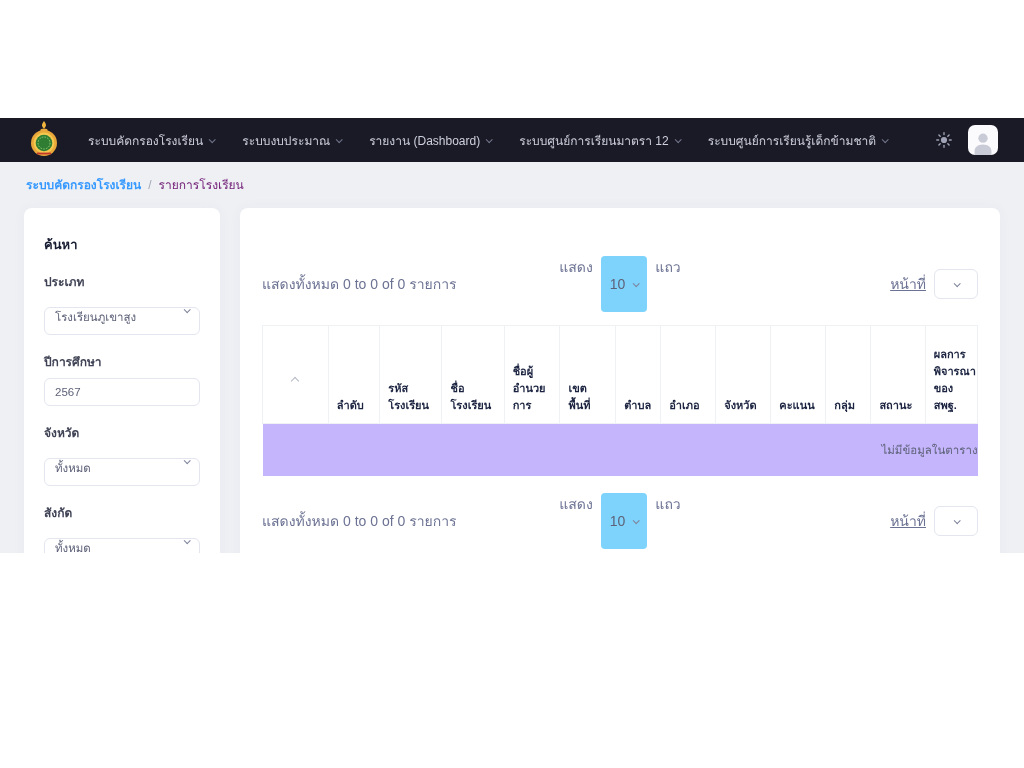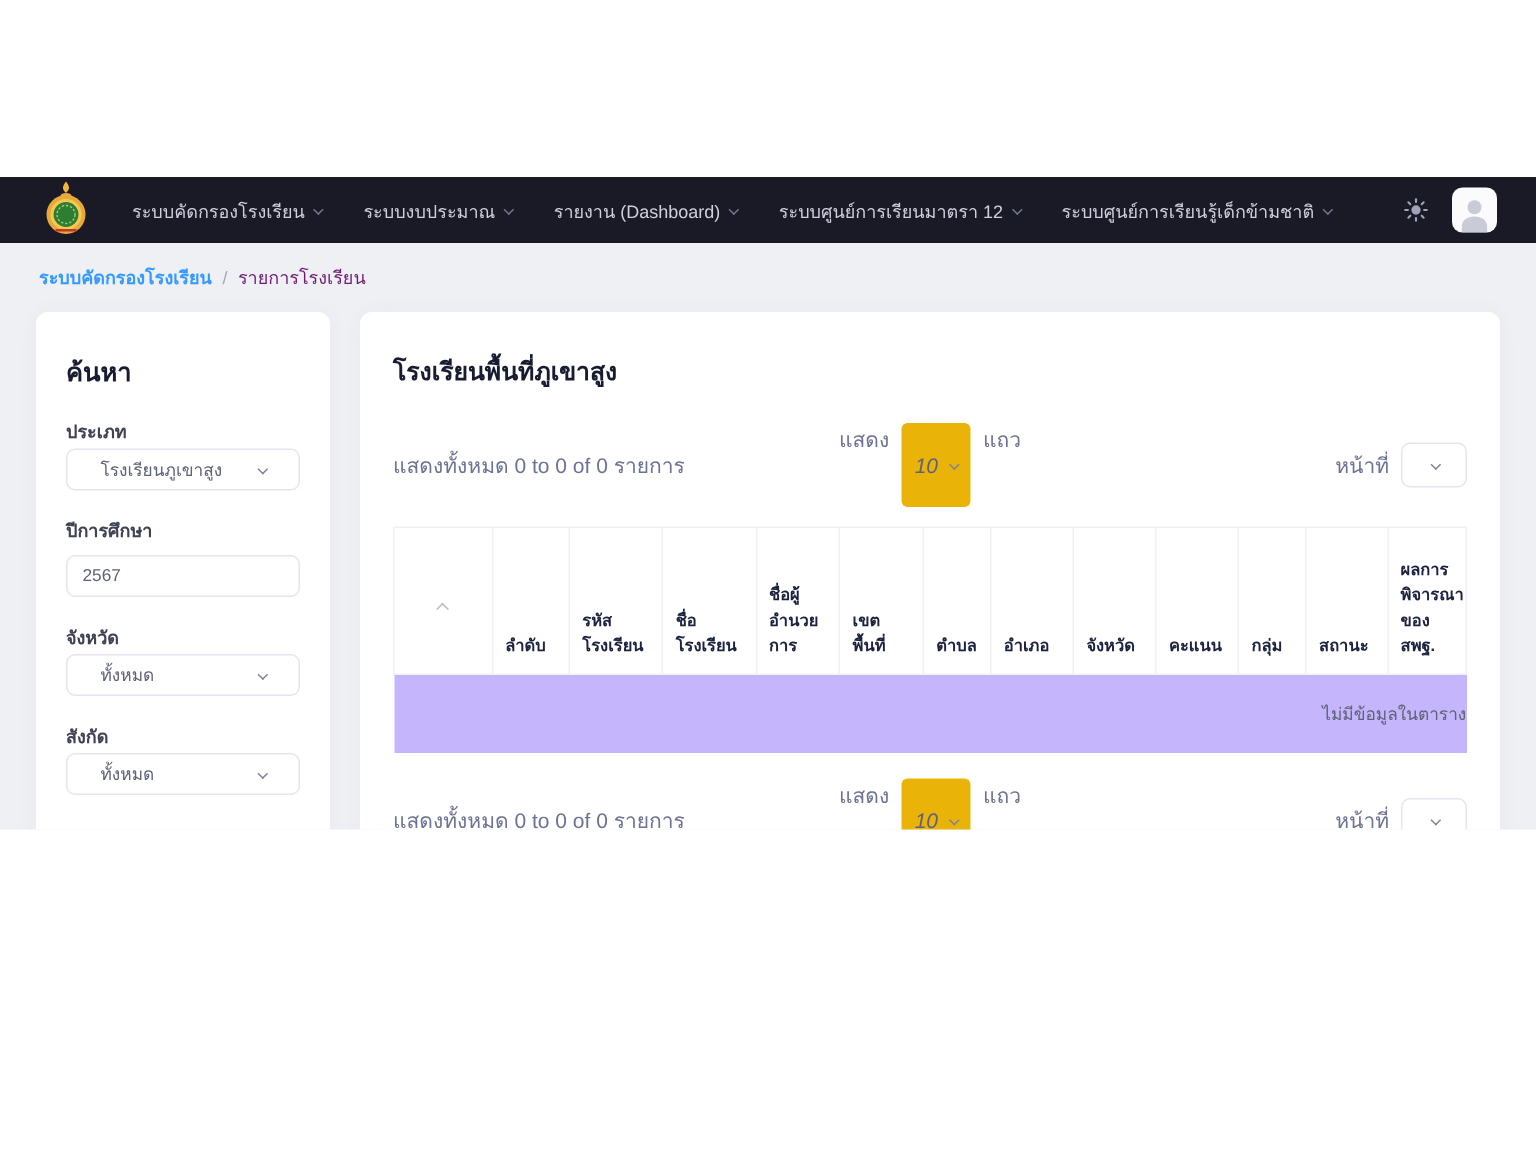--- a/index.html
+++ b/index.html
@@ -28,44 +28,44 @@
   .bc-link { color:#3699ff; font-weight:600; cursor:pointer; }
   .bc-sep { color:#a4a8b7; }
   .bc-current { color:#701a75; }
 
   
   .content { display:flex; gap:20px; padding:5px 24px 0; align-items:flex-start; }
   .card { background:#ffffff; border-radius:8px; box-shadow:0 0 14px rgba(76,87,125,0.04); }
 
   
   .sidebar { width:196px; flex:none; padding:26px 20px; height:600px; }
-  .sb-title { font-size:17px; font-weight:700; color:#181c32; }
+  .sb-title { font-size:13px; font-weight:700; color:#181c32; }
   .field-label { font-size:12px; font-weight:600; color:#3f4254; margin-top:17px; }
-  .control { margin-top:2px; height:28px; border:1px solid #e4e6ef; border-radius:6px; background:#fff;
-             display:flex; align-items:center; justify-content:space-between; padding:0 22px;
+  .control { margin-top:16px; height:28px; border:1px solid #e4e6ef; border-radius:6px; background:#fff;
+             display:flex; justify-content:space-between; padding:0 10px;
              font-size:11.5px; color:#5e6278; width:100%; cursor:pointer; }
   .text-input { margin-top:7px; height:28px; border:1px solid #e4e6ef; border-radius:6px; background:#fff;
                 font-size:11.5px; color:#5e6278; width:100%; padding:0 10px; font-family:inherit; outline:none; }
 
   
   .main-card { flex:1; padding:26px 22px; }
   .main-head { display:flex; align-items:center; justify-content:space-between; }
   .main-title { font-size:16.5px; font-weight:700; color:#181c32; }
   .btn-export { background:#50cd89; color:#ffffff; font-size:11px; font-weight:600; border:none;
                 border-radius:6px; padding:8px 12px; display:flex; align-items:center; gap:6px; cursor:pointer; font-family:inherit; }
 
   .search-row { margin-top:24px; display:flex; justify-content:flex-end; align-items:center; gap:8px; }
   .search-label { font-size:12px; color:#5e6278; font-weight:600; }
   .table-search { width:132px; height:27px; background:#f5f8fa; border:none; border-radius:4px; padding:0 10px; font-family:inherit; font-size:12px; color:#5e6278; outline:none; }
 
   .info-row { margin-top:22px; display:flex; align-items:center; font-size:14px; color:#6c7293; }
   .info-left { flex:1; }
   .info-center { display:flex; align-items:flex-start; gap:8px; }
-  .rows-select { background:#eab308; border-radius:4px; padding:20px 9px; display:flex; align-items:center; gap:8px; color:#5e6278; cursor:pointer;font-style:italic; }
-  .info-right { flex:1; display:flex; justify-content:flex-end; align-items:center; gap:8px; }
+  .rows-select { background:#7dd3fc; border-radius:4px; padding:20px 9px; display:flex; align-items:center; gap:8px; color:#5e6278; cursor:pointer; }
+  .info-right { flex:1; display:flex; justify-content:flex-end; align-items:center; gap:8px;text-decoration:underline; }
   .page-select { width:44px; height:30px; border:1px solid #e4e6ef; border-radius:6px; background:#fff; display:flex; align-items:center; justify-content:center; cursor:pointer; }
 
   table { width:100%; border-collapse:collapse; table-layout:fixed; margin-top:13px; }
   th { border:1px solid #eff2f5; vertical-align:bottom; text-align:left; padding:20px 8px 9px;
        font-size:11px; font-weight:700; color:#1b2340; line-height:1.55; cursor:pointer; }
   th.sort-col { vertical-align:middle; text-align:center; }
   .empty-cell { background:#c4b5fd; text-align:right; padding:17px 0; font-size:11.5px; color:#5e6278; border:none; }
 </style>
 </head>
 <body>
@@ -166,21 +166,20 @@
         <span>ทั้งหมด</span>
         <span class="chev chev-gray"></span>
       </div>
 
       
     </aside>
 
     <section class="card main-card">
 
       <div class="main-head">
-        <div class="main-title">โรงเรียนพื้นที่ภูเขาสูง</div>
       </div>
 
 
       <div class="info-row">
         <div class="info-left">แสดงทั้งหมด 0 to 0 of 0 รายการ</div>
         <div class="info-center">
           <span>แสดง</span>
           <span class="rows-select">
             <span>10</span>
             <span class="chev chev-gray"></span>

